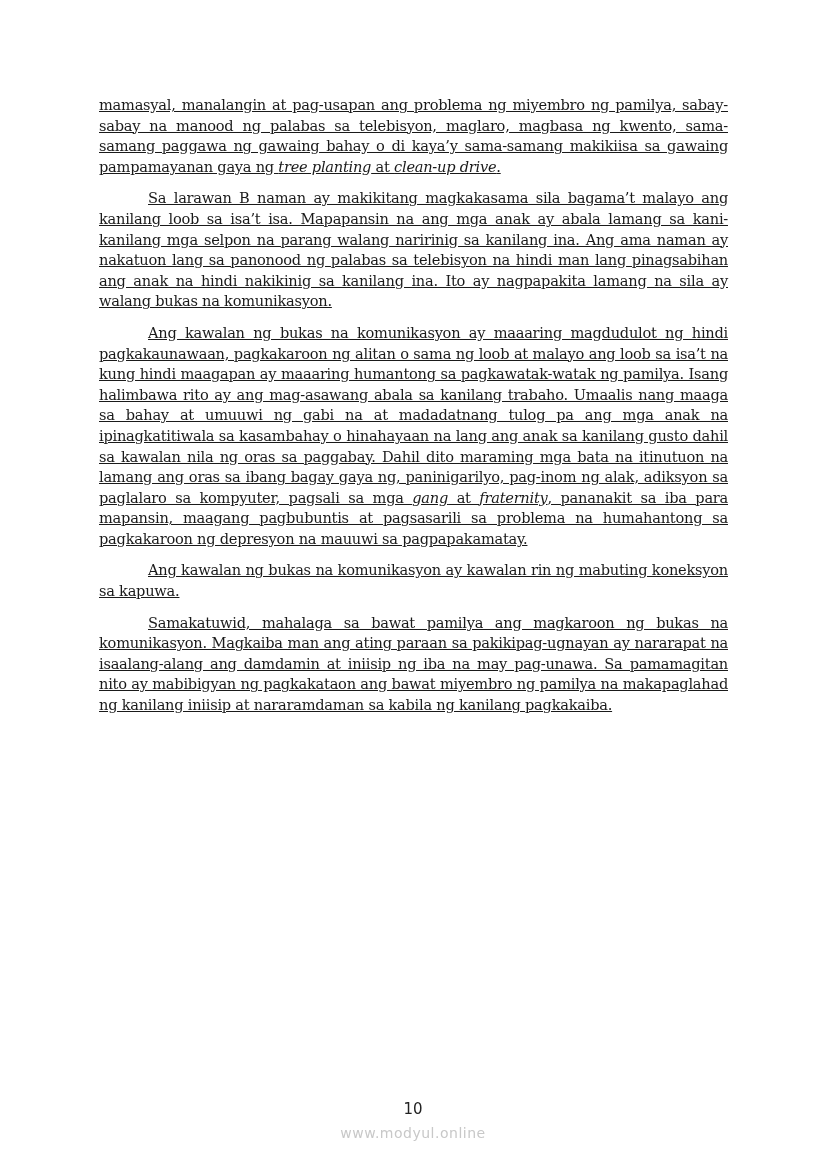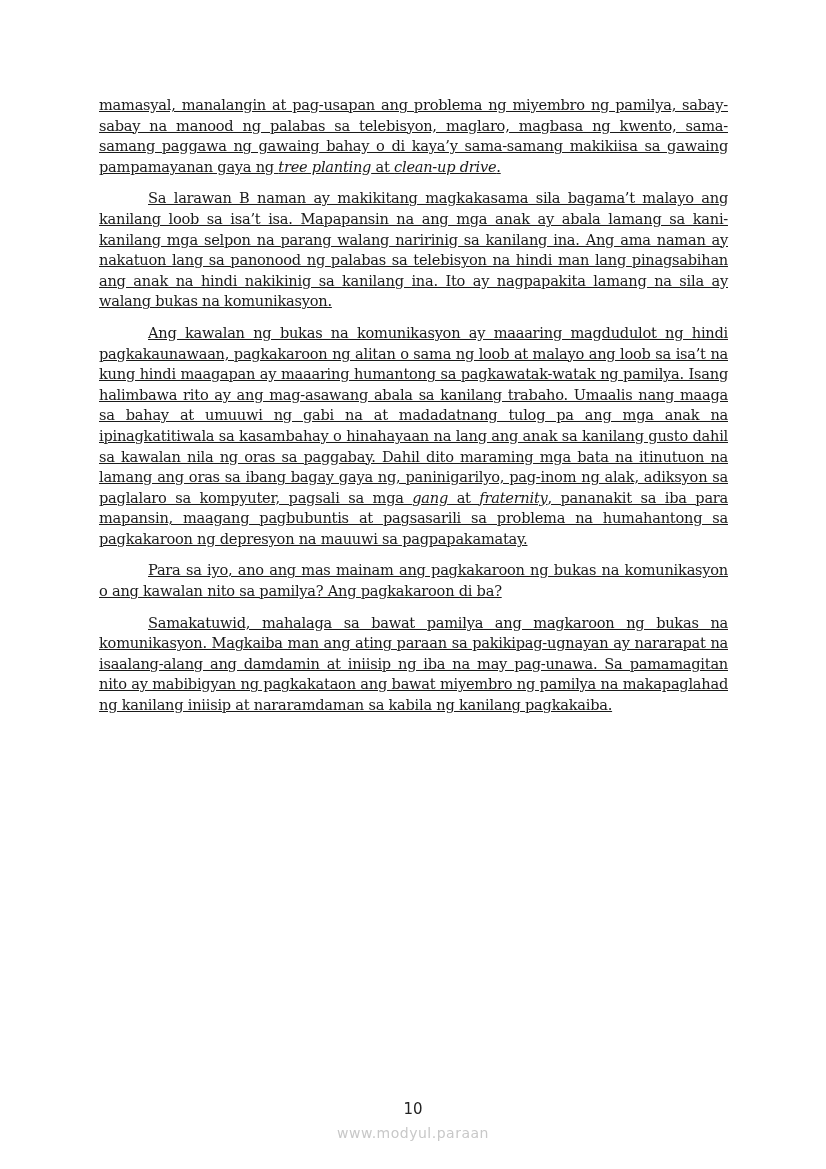--- a/index.html
+++ b/index.html
@@ -14,18 +14,18 @@
   .footer-url { position:absolute; left:0; width:826px; top:1125px; text-align:center;
                 font-family:"DejaVu Sans", "Liberation Sans", sans-serif; font-size:14px; color:#c8c8c8; letter-spacing:0.5px; }
 </style>
 </head>
 <body>
 
 <div class="page" id="doc-body">
     <p><span>mamasyal, manalangin at pag-usapan ang problema ng miyembro ng pamilya, sabay-sabay na manood ng palabas sa telebisyon, maglaro, magbasa ng kwento, sama-samang paggawa ng gawaing bahay o di kaya’y sama-samang makikiisa sa gawaing pampamayanan gaya ng </span><em>tree planting</em><span> at </span><em>clean-up drive</em><span>.</span></p>
     <p class="indent"><span>Sa larawan B naman ay makikitang magkakasama sila bagama’t malayo ang kanilang loob sa isa’t isa. Mapapansin na ang mga anak ay abala lamang sa kani-kanilang mga selpon na parang walang naririnig sa kanilang ina. Ang ama naman ay nakatuon lang sa panonood ng palabas sa telebisyon na hindi man lang pinagsabihan ang anak na hindi nakikinig sa kanilang ina. Ito ay nagpapakita lamang na sila ay walang bukas na komunikasyon.</span></p>
     <p class="indent"><span>Ang kawalan ng bukas na komunikasyon ay maaaring magdudulot ng hindi pagkakaunawaan, pagkakaroon ng alitan o sama ng loob at malayo ang loob sa isa’t na kung hindi maagapan ay maaaring humantong sa pagkawatak-watak ng pamilya. Isang halimbawa rito ay ang mag-asawang abala sa kanilang trabaho. Umaalis nang maaga sa bahay at umuuwi ng gabi na at madadatnang tulog pa ang mga anak na ipinagkatitiwala sa kasambahay o hinahayaan na lang ang anak sa kanilang gusto dahil sa kawalan nila ng oras sa paggabay.  Dahil dito maraming mga bata na itinutuon na lamang ang oras sa ibang bagay gaya ng, paninigarilyo, pag-inom ng alak, adiksyon sa paglalaro sa kompyuter, pagsali sa mga </span><em>gang</em><span> at </span><em>fraternity</em><span>, pananakit sa iba para mapansin, maagang pagbubuntis at pagsasarili sa problema na humahantong sa pagkakaroon ng depresyon na mauuwi sa pagpapakamatay.</span></p>
-    <p class="indent"><span>Para sa iyo, ano ang mas mainam ang pagkakaroon ng bukas na komunikasyon o ang kawalan nito sa pamilya? Ang pagkakaroon di ba?</span></p>
+    <p class="indent"><span>Ang kawalan ng bukas na komunikasyon ay kawalan rin ng mabuting koneksyon sa kapuwa.</span></p>
     <p class="indent"><span>Samakatuwid, mahalaga sa bawat pamilya ang magkaroon ng bukas na komunikasyon. Magkaiba man ang ating paraan sa pakikipag-ugnayan ay nararapat na isaalang-alang ang damdamin at iniisip ng iba na may pag-unawa. Sa pamamagitan nito ay mabibigyan ng pagkakataon ang bawat miyembro ng pamilya na makapaglahad ng kanilang iniisip at nararamdaman sa kabila ng kanilang pagkakaiba.</span></p>
   </div>
 
 <div class="footer-num">10</div>
-<div class="footer-url">www.modyul.paraan</div>
+<div class="footer-url">www.modyul.online</div>
 
 </body></html>

